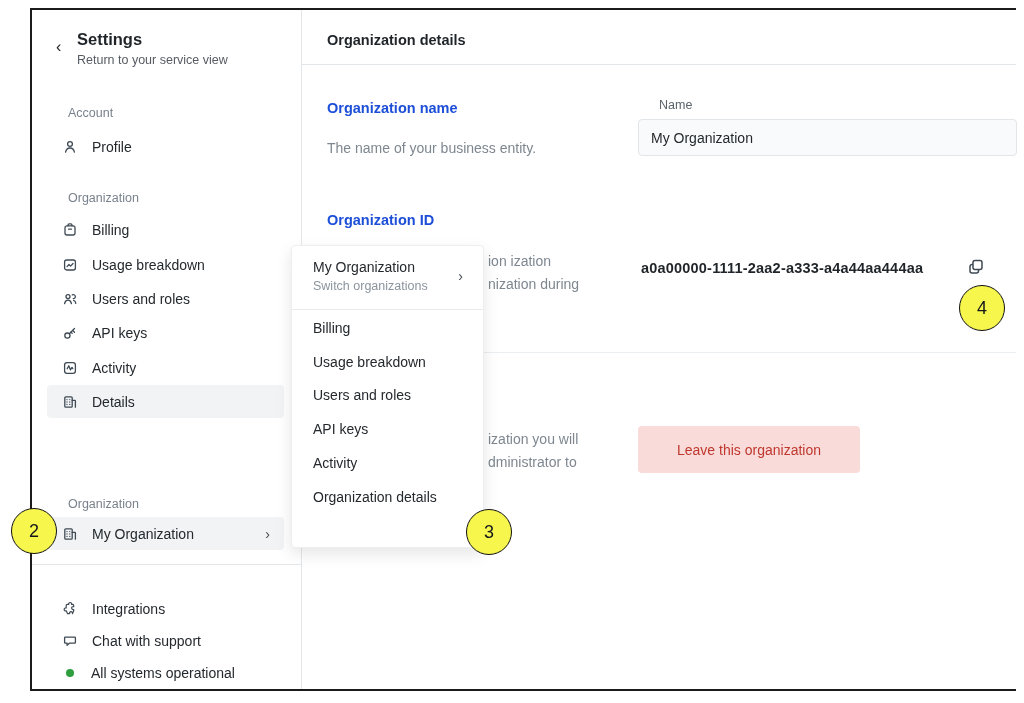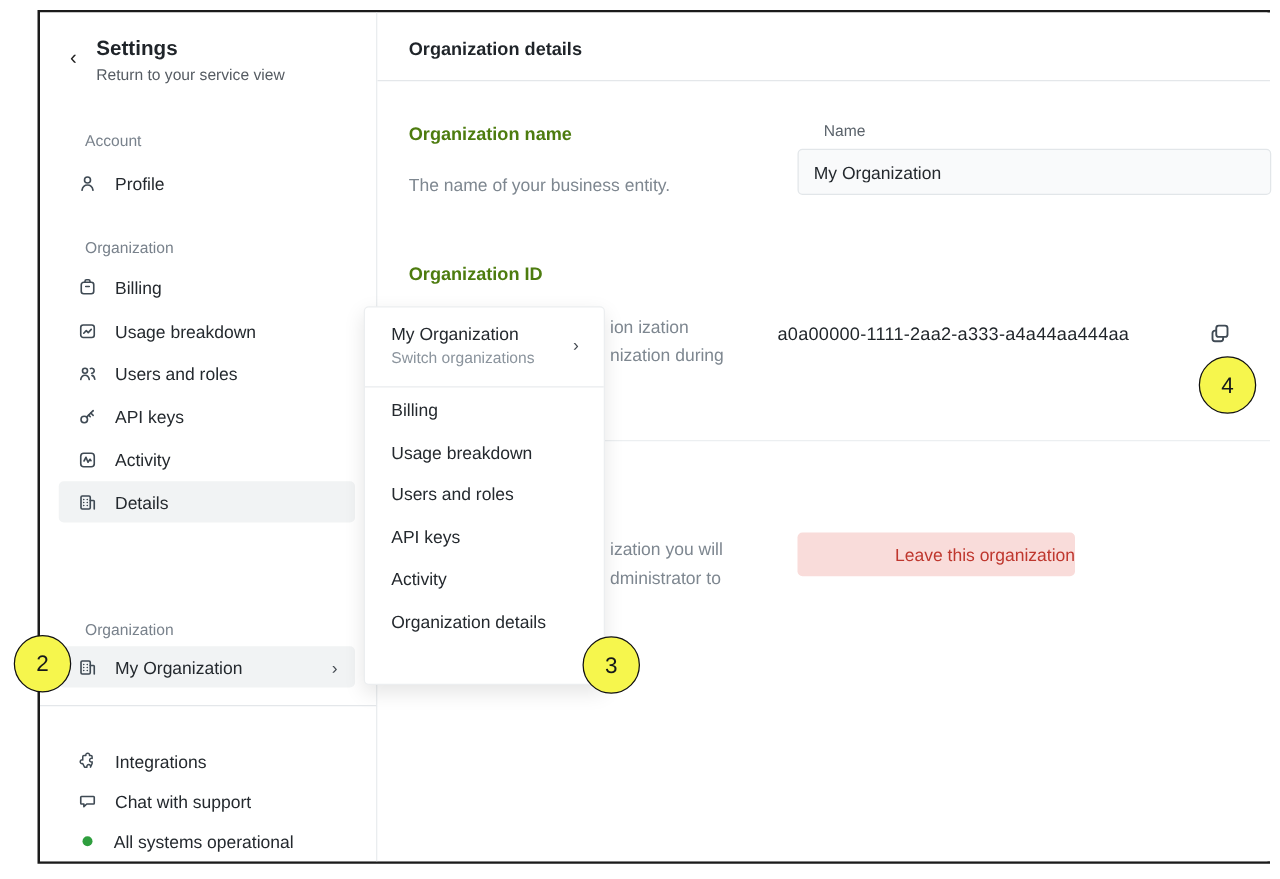--- a/index.html
+++ b/index.html
@@ -21,28 +21,28 @@
   .foot-row { position:absolute; left:15px; width:237px; height:30px; display:flex; align-items:center; cursor:pointer; }
   .foot-row .icon { width:16px; height:16px; margin-left:15px; color:#3f4a54; flex:none; }
   .foot-row .lbl { margin-left:14px; font-size:14px; color:#24292e; white-space:nowrap; }
   .status-dot { width:8px; height:8px; border-radius:50%; background:#2e9e3e; margin-left:19px; flex:none; }
   .foot-row .lbl.status { margin-left:17px; }
 
   
   .main { position:absolute; left:270px; top:0; width:714px; height:679px; background:#fff; }
   .page-title { position:absolute; left:25px; top:22px; font-size:14.5px; font-weight:bold; color:#1f2429; }
   .title-divider { position:absolute; left:0; top:54px; width:714px; height:1px; background:#e4e7ea; }
-  .sec-heading { position:absolute; left:25px; font-size:14.5px; font-weight:bold; color:#4d7c0f; }
+  .sec-heading { position:absolute; left:25px; font-size:14.5px; font-weight:bold; color:#1d4ed8; }
   .sec-desc { position:absolute; font-size:14px; color:#7e8790; }
   .field-label { position:absolute; left:336px; top:88px; font-size:12.5px; color:#5b636b;margin-left:21px; }
   .name-input { position:absolute; left:336px; top:109px; width:379px; height:37px; background:#f9fafb; border:1px solid #e2e6e9; border-radius:4px; font-size:14px; color:#24292e; padding:0 12px; font-family:"Liberation Sans", sans-serif; }
-  .org-id { position:absolute; left:320px; top:250px; font-size:14.5px; font-weight:normal; color:#1f2429; letter-spacing:.2px; }
+  .org-id { position:absolute; left:339px; top:250px; font-size:14.5px; font-weight:bold; color:#1f2429; letter-spacing:.2px; }
   .copy-btn { position:absolute; left:664px; top:245px; width:24px; height:24px; border:none; background:transparent; color:#3f4a54; cursor:pointer; padding:0; }
   .section-divider2 { position:absolute; left:0; top:342px; width:714px; height:1px; background:#eceff1; }
-  .leave-btn { position:absolute; left:336px; top:416px; width:222px; height:35px; background:#f9dcda; color:#bf372e; border:none; border-radius:4px; font-size:14px; font-family:"Liberation Sans", sans-serif; cursor:pointer;text-align:right; }
+  .leave-btn { position:absolute; left:336px; top:416px; width:222px; height:47px; background:#f9dcda; color:#bf372e; border:none; border-radius:4px; font-size:14px; font-family:"Liberation Sans", sans-serif; cursor:pointer; }
 
   
   .dropdown { position:absolute; left:259px; top:235px; width:193px; height:303px; background:#fff; border:1px solid #eceef0; border-radius:4px; box-shadow:0 6px 16px rgba(0,0,0,.10); z-index:5; }
   .dd-head { position:relative; height:64px; border-bottom:1px solid #e9ebee; cursor:pointer; }
   .dd-title { position:absolute; left:21px; top:13px; font-size:14px; color:#24292e; }
   .dd-sub { position:absolute; left:21px; top:33px; font-size:12.5px; color:#8b949d; }
   .dd-chev { position:absolute; right:20px; top:22px; font-size:14px; color:#454b52; }
   .dd-items { position:absolute; left:0; top:65px; width:100%; }
   .dd-item { height:33.8px; display:flex; align-items:center; padding-left:21px; font-size:14px; color:#24292e; cursor:pointer; }
 

